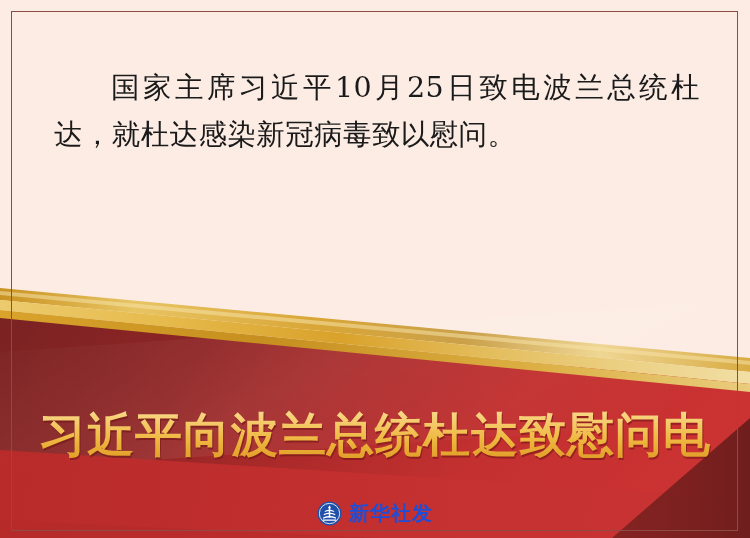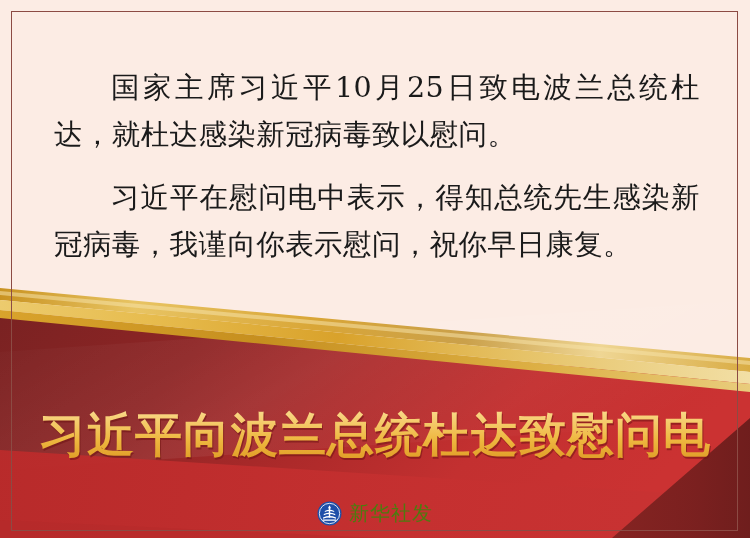--- a/index.html
+++ b/index.html
@@ -116,23 +116,24 @@
   }
   .credit-logo {
     width: 25px;
     height: 25px;
     flex: 0 0 auto;
     display: block;
   }
   .credit-text {
     font-family: "DejaVu Sans", "Liberation Sans", sans-serif;
     font-size: 20px;
-    color: #4d7c0f;
+    color: #1d4ed8;
     letter-spacing: 1px;
     line-height: 1;
+    font-weight: bold;
   }
 </style>
 </head>
 <body>
 
 <div id="poster">
 
   <div class="article-panel"></div>
 
   <div class="banner">
@@ -195,21 +196,20 @@
       <polygon points="0,288 750,358 750,372 0,300" fill="url(#goldTop)"></polygon>
       <polygon points="0,300 750,372 750,384 0,310" fill="url(#goldMid)"></polygon>
       <polygon points="0,310 750,384 750,392 0,318" fill="url(#goldLow)"></polygon>
 
       <polygon points="0,291 750,361 750,365 0,295" fill="#f6e2a8" opacity="0.55"></polygon>
     </svg>
   </div>
 
   <div class="article-body">
     <p>国家主席习近平10月25日致电波兰总统杜达，就杜达感染新冠病毒致以慰问。</p>
-    <p>习近平在慰问电中表示，得知总统先生感染新冠病毒，我谨向你表示慰问，祝你早日康复。</p>
   </div>
 
   <div class="headline">习近平向波兰总统杜达致慰问电</div>
 
   <div class="credit">
     <svg class="credit-logo" viewBox="0 0 48 48" aria-hidden="true">
       <circle cx="24" cy="24" r="23" fill="#1f4fa8"></circle>
       <circle cx="24" cy="24" r="19.5" fill="none" stroke="#ffffff" stroke-width="1.6"></circle>
 
       <path d="M24 8 L27 14 L21 14 Z" fill="#ffffff"></path>

